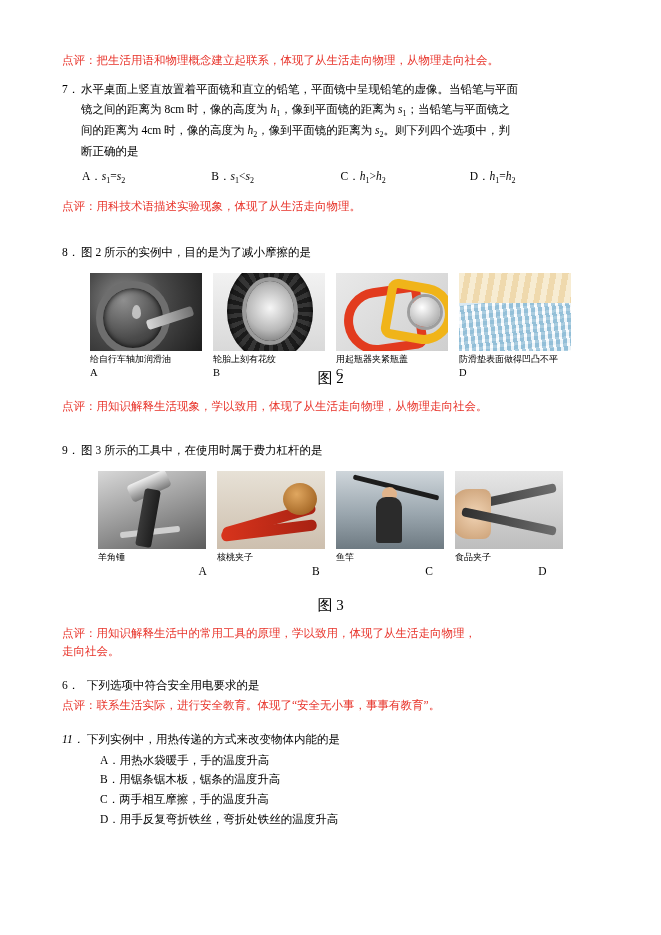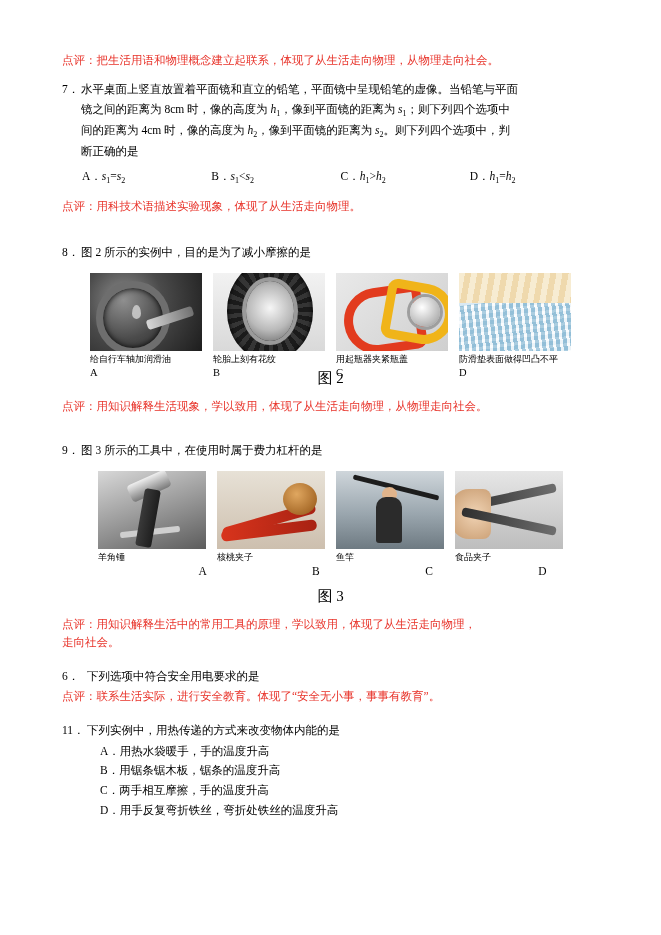--- a/index.html
+++ b/index.html
@@ -72,21 +72,21 @@
   }
   .fig-letter {
     font-size:10.5px;
     margin-top:1px;
   }
   .fig-label {
     text-align:center;
     font-size:15px;
     margin-top:-9px;
   }
-  .fig-label-3 { margin-top:10px; }
+  .fig-label-3 { margin-top:19px; }
 
   
   .art { position:absolute; inset:0; }
 
   
   .art-bike { background:
       radial-gradient(circle at 30% 35%, #8f8f8f 0%, #4a4a4a 42%, #1d1d1d 100%);
   }
   .art-bike::before {
     content:"";
@@ -248,21 +248,21 @@
 <div class="page">
 
   <p class="comment">点评：把生活用语和物理概念建立起联系，体现了从生活走向物理，从物理走向社会。</p>
 
   <div class="q">
     <div class="q-body">
       <div class="q-num">7．</div>
       <div class="q-text">
         <div>水平桌面上竖直放置着平面镜和直立的铅笔，平面镜中呈现铅笔的虚像。当铅笔与平面</div>
         <div>
-          <span>镜之间的距离为 8cm 时，像的高度为 </span><span class="ital">h</span><span class="sub">1</span><span>，像到平面镜的距离为 </span><span class="ital">s</span><span class="sub">1</span><span>；则下列四个选项中</span>
+          <span>镜之间的距离为 8cm 时，像的高度为 </span><span class="ital">h</span><span class="sub">1</span><span>，像到平面镜的距离为 </span><span class="ital">s</span><span class="sub">1</span><span>；当铅笔与平面镜之</span>
         </div>
         <div>
           <span>间的距离为 4cm 时，像的高度为 </span><span class="ital">h</span><span class="sub">2</span><span>，像到平面镜的距离为 </span><span class="ital">s</span><span class="sub">2</span><span>。则下列四个选项中，判</span>
         </div>
         <div>断正确的是</div>
       </div>
     </div>
     <div class="opts opts-indent">
       <div><span>A．</span><span class="ital">s</span><span class="sub">1</span><span>=</span><span class="ital">s</span><span class="sub">2</span></div>
       <div><span>B．</span><span class="ital">s</span><span class="sub">1</span><span>&lt;</span><span class="ital">s</span><span class="sub">2</span></div>
@@ -374,21 +374,21 @@
     <div class="q-body">
       <div class="q-num" style="width:25px;flex:0 0 25px;">6．</div>
       <div class="q-text">下列选项中符合安全用电要求的是</div>
     </div>
   </div>
 
   <p class="comment" style="margin-top:1px;">点评：联系生活实际，进行安全教育。体现了“安全无小事，事事有教育”。</p>
 
   <div class="q" style="margin-top:16px;">
     <div class="q-body">
-      <div class="q-num" style="width:25px;flex:0 0 25px;">11．</div>
+      <div class="q-num" style="width:25px;flex:0 0 25px;font-style:italic;">11．</div>
       <div class="q-text">下列实例中，用热传递的方式来改变物体内能的是</div>
     </div>
     <div class="opt-list">
       <div>A．用热水袋暖手，手的温度升高</div>
       <div>B．用锯条锯木板，锯条的温度升高</div>
       <div>C．两手相互摩擦，手的温度升高</div>
       <div>D．用手反复弯折铁丝，弯折处铁丝的温度升高</div>
     </div>
   </div>
 

